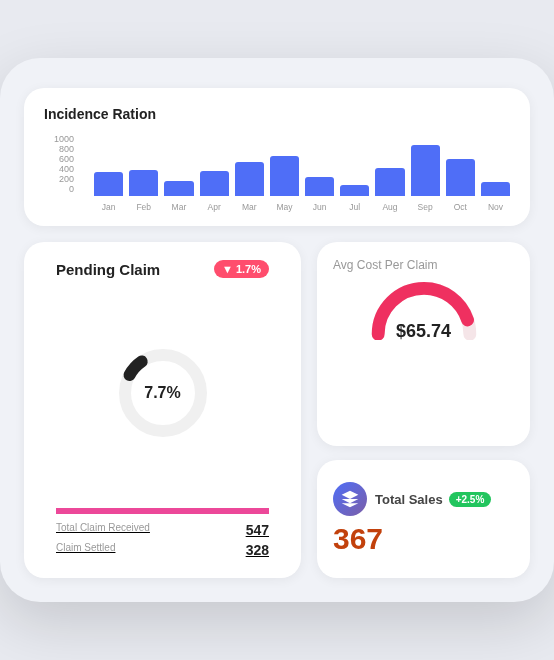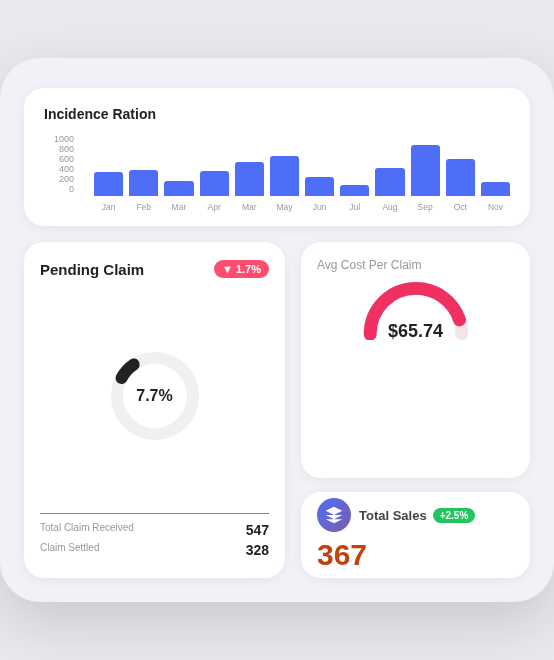--- a/index.html
+++ b/index.html
@@ -93,21 +93,21 @@
     
     .bottom-row {
       display: flex;
       gap: 16px;
       flex: 1;
     }
     
     .pending-card {
       background: #fff;
       border-radius: 20px;
-      padding: 18px 16px 16px;
+      padding: 18px 32px 16px;
       box-shadow: 0 2px 12px rgba(0,0,0,0.06);
       flex: 1;
       display: flex;
       flex-direction: column;
     }
     .pending-header {
       display: flex;
       align-items: center;
       justify-content: space-between;
       margin-bottom: 8px;
@@ -140,22 +140,23 @@
       height: 100px;
     }
     .donut-label {
       position: absolute;
       font-size: 16px;
       font-weight: 700;
       color: #222;
     }
     .pending-stats {
       margin-top: 8px;
-      border-top: 1px solid #ec4899;
+      border-top: 6px solid #ec4899;
       padding-top: 8px;
+      text-decoration: underline;
     }
     .stat-row {
       display: flex;
       justify-content: space-between;
       margin-bottom: 4px;
     }
     .stat-label {
       font-size: 10px;
       color: #999;
     }
@@ -204,21 +205,21 @@
       position: absolute;
       bottom: -2px;
       font-size: 18px;
       font-weight: 800;
       color: #222;
     }
     
     .total-sales-card {
       background: #fff;
       border-radius: 20px;
-      padding: 6px 16px;
+      padding: 22px 16px;
       box-shadow: 0 2px 12px rgba(0,0,0,0.06);
     }
     .sales-header {
       display: flex;
       align-items: center;
       gap: 8px;
       margin-bottom: 6px;
     }
     .sales-icon {
       width: 34px;

